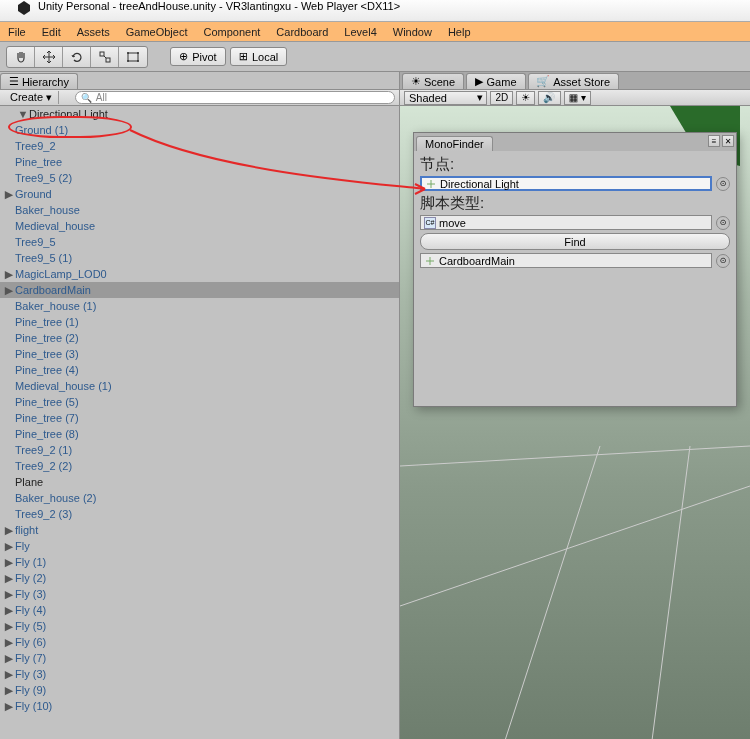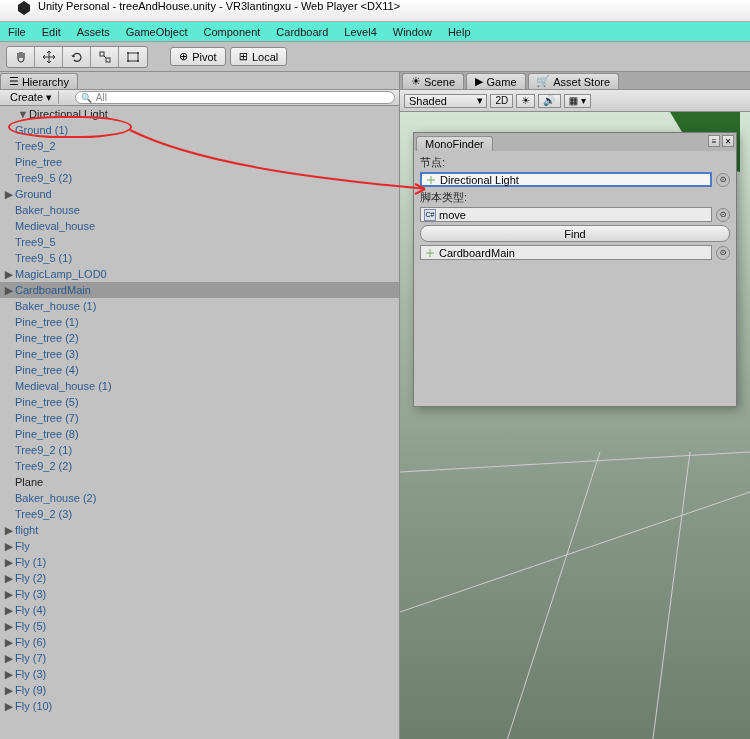--- a/index.html
+++ b/index.html
@@ -1,19 +1,19 @@
 <!DOCTYPE html>
 <html><head>
 <meta charset="utf-8">
 <style>
 *{box-sizing:border-box;margin:0;padding:0;font-family:Arial,sans-serif;font-size:11px;user-select:none}
 body{width:750px;height:739px;background:#c2c2c2;overflow:hidden;position:relative}
 .titlebar{height:22px;background:linear-gradient(#fdfdfd,#ebebeb);display:flex;align-items:flex-start;padding-left:16px;border-bottom:1px solid #aaa}
 .titlebar .unity-icon{width:16px;height:16px;margin-right:6px}
-.menubar{height:20px;background:#5eead4;display:flex;align-items:center;padding:0 8px;gap:16px;border-bottom:1px solid #999}
+.menubar{height:20px;background:#fdba74;display:flex;align-items:center;padding:0 8px;gap:16px;border-bottom:1px solid #999}
 .menubar span{color:#222}
 .toolbar{height:30px;background:#c2c2c2;display:flex;align-items:center;padding:0 6px;gap:2px;border-bottom:1px solid #8d8d8d}
 .tbtn-group{display:flex;background:linear-gradient(#efefef,#d8d8d8);border:1px solid #888;border-radius:3px}
 .tbtn{width:28px;height:20px;display:flex;align-items:center;justify-content:center;border-right:1px solid #999}
 .tbtn:last-child{border-right:none}
 .pivot-group{display:flex;gap:4px;margin-left:20px}
 .pivot-btn{background:linear-gradient(#f5f5f5,#dedede);border:1px solid #888;border-radius:3px;padding:2px 8px;display:flex;align-items:center;gap:4px}
 .main{display:flex;height:667px}
 .left-panel{width:400px;background:#c2c2c2;display:flex;flex-direction:column;border-right:1px solid #8d8d8d}
 .tab-hdr{height:17px;display:flex;align-items:flex-end}
@@ -27,30 +27,30 @@
 .tree::-webkit-scrollbar-track{background:#d4d4d4;border-left:1px solid #999}
 .tree::-webkit-scrollbar-thumb{background:linear-gradient(90deg,#e8e8e8,#c8c8c8);border:1px solid #888;border-radius:2px}
 .node{height:16px;display:flex;align-items:center;padding-left:4px;white-space:nowrap}
 .node.sel{background:#9a9a9a}
 .node .tw{width:10px;height:10px;margin-right:1px;display:inline-flex;align-items:center;justify-content:center;color:#555}
 .node .lbl{color:#2e5a8e}
 .node .lbl.black{color:#222}
 .ind1{padding-left:18px}.ind2{}
 .right-panel{flex:1;background:#c2c2c2;display:flex;flex-direction:column}
 .right-tabs{height:17px;display:flex;align-items:flex-end;padding-left:2px;gap:2px;background:#a9a9a9}
-.scene-bar{height:23px;background:linear-gradient(#e8e8e8,#cfcfcf);border-top:1px solid #8d8d8d;border-bottom:1px solid #8d8d8d;display:flex;align-items:center;padding:0 4px;gap:3px}
+.scene-bar{height:17px;background:linear-gradient(#e8e8e8,#cfcfcf);border-top:1px solid #8d8d8d;border-bottom:1px solid #8d8d8d;display:flex;align-items:center;padding:0 4px;gap:3px}
 .dd{background:linear-gradient(#f0f0f0,#d8d8d8);border:1px solid #8d8d8d;padding:0 4px;height:14px;display:flex;align-items:center;font-size:10px}
 .scene-view{flex:1;background:linear-gradient(180deg,#d5e5d5 0%,#a8b8a8 30%,#8a9a8a 60%,#6e7e6e 100%);position:relative;overflow:hidden}
 .mono-window{position:absolute;left:413px;top:132px;width:324px;height:275px;background:#c2c2c2;border:1px solid #7a7a7a;box-shadow:3px 3px 10px rgba(0,0,0,.3)}
 .mono-tab-area{height:18px;display:flex;align-items:flex-end;padding-left:2px;background:#b3b3b3;position:relative}
 .mono-close{position:absolute;right:2px;top:2px;display:flex;gap:2px}
 .mono-close span{width:12px;height:12px;background:linear-gradient(#e8e8e8,#ccc);border:1px solid #888;display:flex;align-items:center;justify-content:center;font-size:8px}
 .mono-body{padding:4px 6px}
 .mono-body .row{display:flex;align-items:center;margin-bottom:3px;gap:2px}
-.mono-body .lab{font-size:11px;color:#222;margin-bottom:2px}
+.mono-body .lab{font-size:15px;color:#222;margin-bottom:2px}
 .obj-field{flex:1;background:#eaeaea;border:1px solid #888;height:15px;display:flex;align-items:center;padding:0 3px}
 .obj-field.hl{border:2px solid #4a7ac8;background:#f5f5f5}
 .obj-pick{width:14px;height:14px;border:1px solid #888;border-radius:50%;display:flex;align-items:center;justify-content:center;font-size:8px;margin-left:2px}
 .obj-field .ico{width:12px;height:12px;margin-right:3px;display:inline-flex;align-items:center;justify-content:center}
 .find-btn{flex:1;background:linear-gradient(#f4f4f4,#d8d8d8);border:1px solid #888;border-radius:8px;height:17px;display:flex;align-items:center;justify-content:center}
 .annot{position:absolute;pointer-events:none;z-index:100}
 .red-circle{position:absolute;left:8px;top:116px;width:124px;height:22px;border:2px solid #e52828;border-radius:50%/60%}
 .red-line{position:absolute;stroke:#e52828;stroke-width:2;fill:none}
 </style>
 </head>

